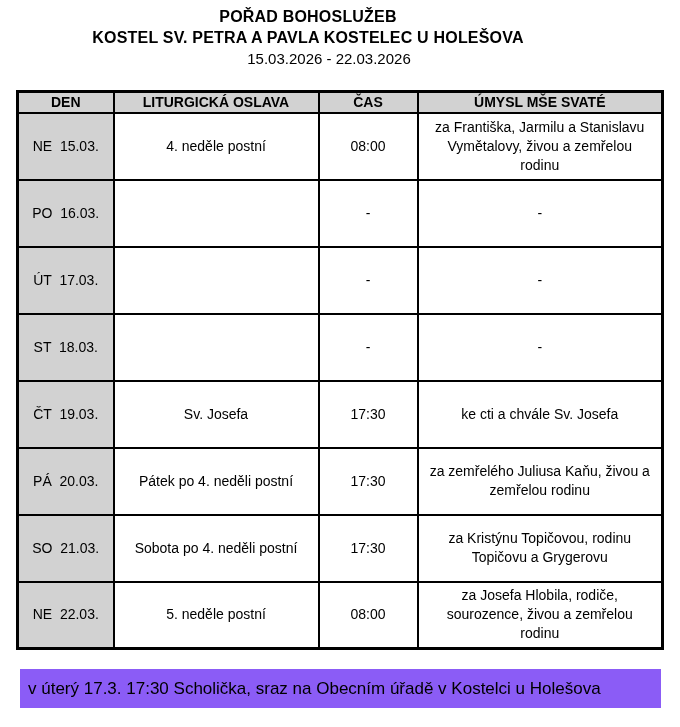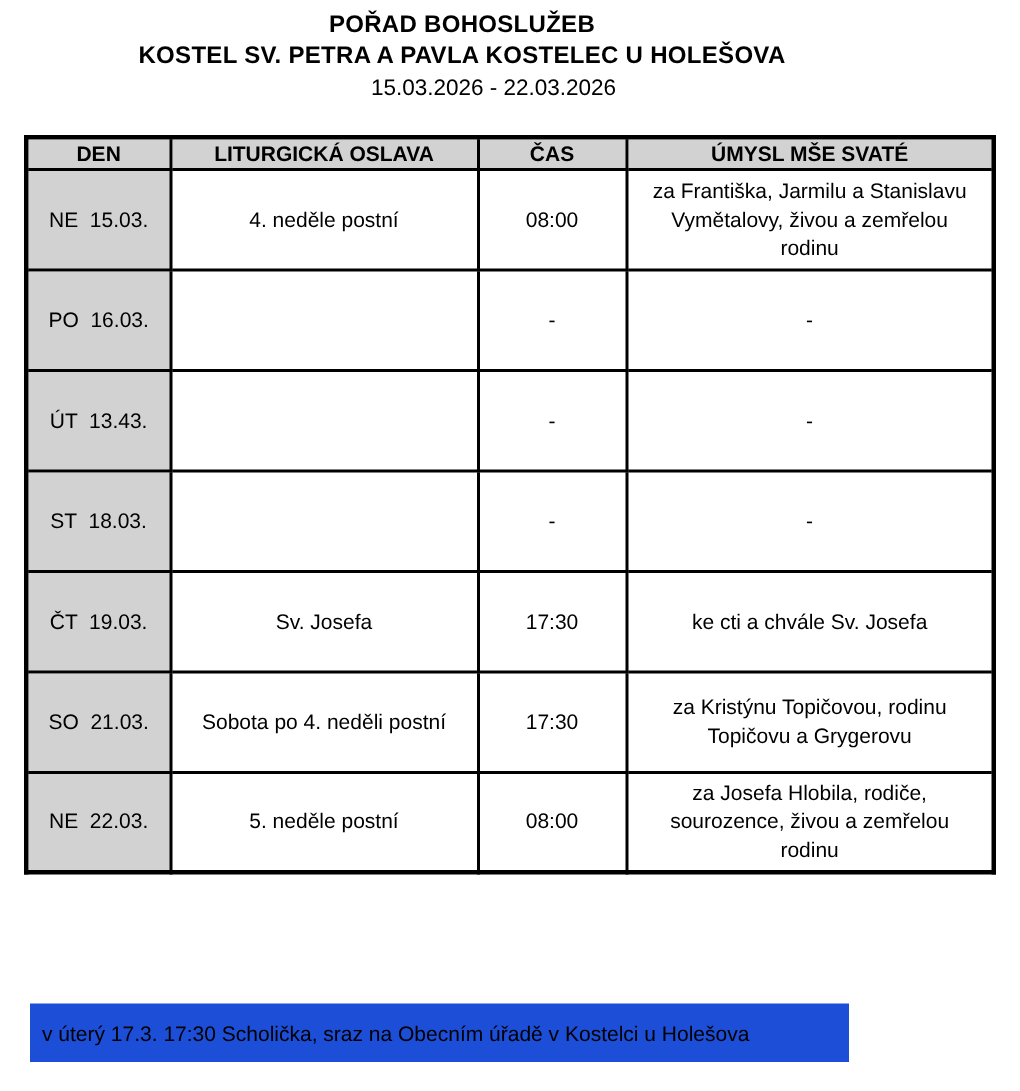--- a/index.html
+++ b/index.html
@@ -58,26 +58,26 @@
   }
   td.den {
     background: #d2d2d2;
     font-weight: normal;
     white-space: pre;
   }
   td.umysl { white-space: pre-line; }
   .note-bar {
     position: absolute;
     top: 669px; left: 20px;
-    width: 546px; height: 39px;
-    background: #1d4ed8;
+    width: 641px; height: 39px;
+    background: #8b5cf6;
     display: flex;
     align-items: center;
     padding-left: 8px;
-    font-size: 14px;
+    font-size: 17px;
   }
 </style>
 </head>
 <body>
 
 <div class="title-block">
   <div class="title-main">POŘAD BOHOSLUŽEB</div>
   <div class="title-sub">KOSTEL SV. PETRA A PAVLA KOSTELEC U HOLEŠOVA</div>
   <div class="title-date">15.03.2026 - 22.03.2026</div>
 </div>
@@ -106,36 +106,43 @@
 Vymětalovy, živou a zemřelou
 rodinu</td>
     </tr>
     <tr>
       <td class="den">PO  16.03.</td>
       <td class="oslava"></td>
       <td class="cas">-</td>
       <td class="umysl">-</td>
     </tr>
     <tr>
-      <td class="den">ÚT  13.43.</td>
+      <td class="den">ÚT  17.03.</td>
       <td class="oslava"></td>
       <td class="cas">-</td>
       <td class="umysl">-</td>
     </tr>
     <tr>
       <td class="den">ST  18.03.</td>
       <td class="oslava"></td>
       <td class="cas">-</td>
       <td class="umysl">-</td>
     </tr>
     <tr>
       <td class="den">ČT  19.03.</td>
       <td class="oslava">Sv. Josefa</td>
       <td class="cas">17:30</td>
       <td class="umysl">ke cti a chvále Sv. Josefa</td>
+    </tr>
+    <tr>
+      <td class="den">PÁ  20.03.</td>
+      <td class="oslava">Pátek po 4. neděli postní</td>
+      <td class="cas">17:30</td>
+      <td class="umysl">za zemřelého Juliusa Kaňu, živou a
+zemřelou rodinu</td>
     </tr>
     <tr>
       <td class="den">SO  21.03.</td>
       <td class="oslava">Sobota po 4. neděli postní</td>
       <td class="cas">17:30</td>
       <td class="umysl">za Kristýnu Topičovou, rodinu
 Topičovu a Grygerovu</td>
     </tr>
     <tr>
       <td class="den">NE  22.03.</td>

